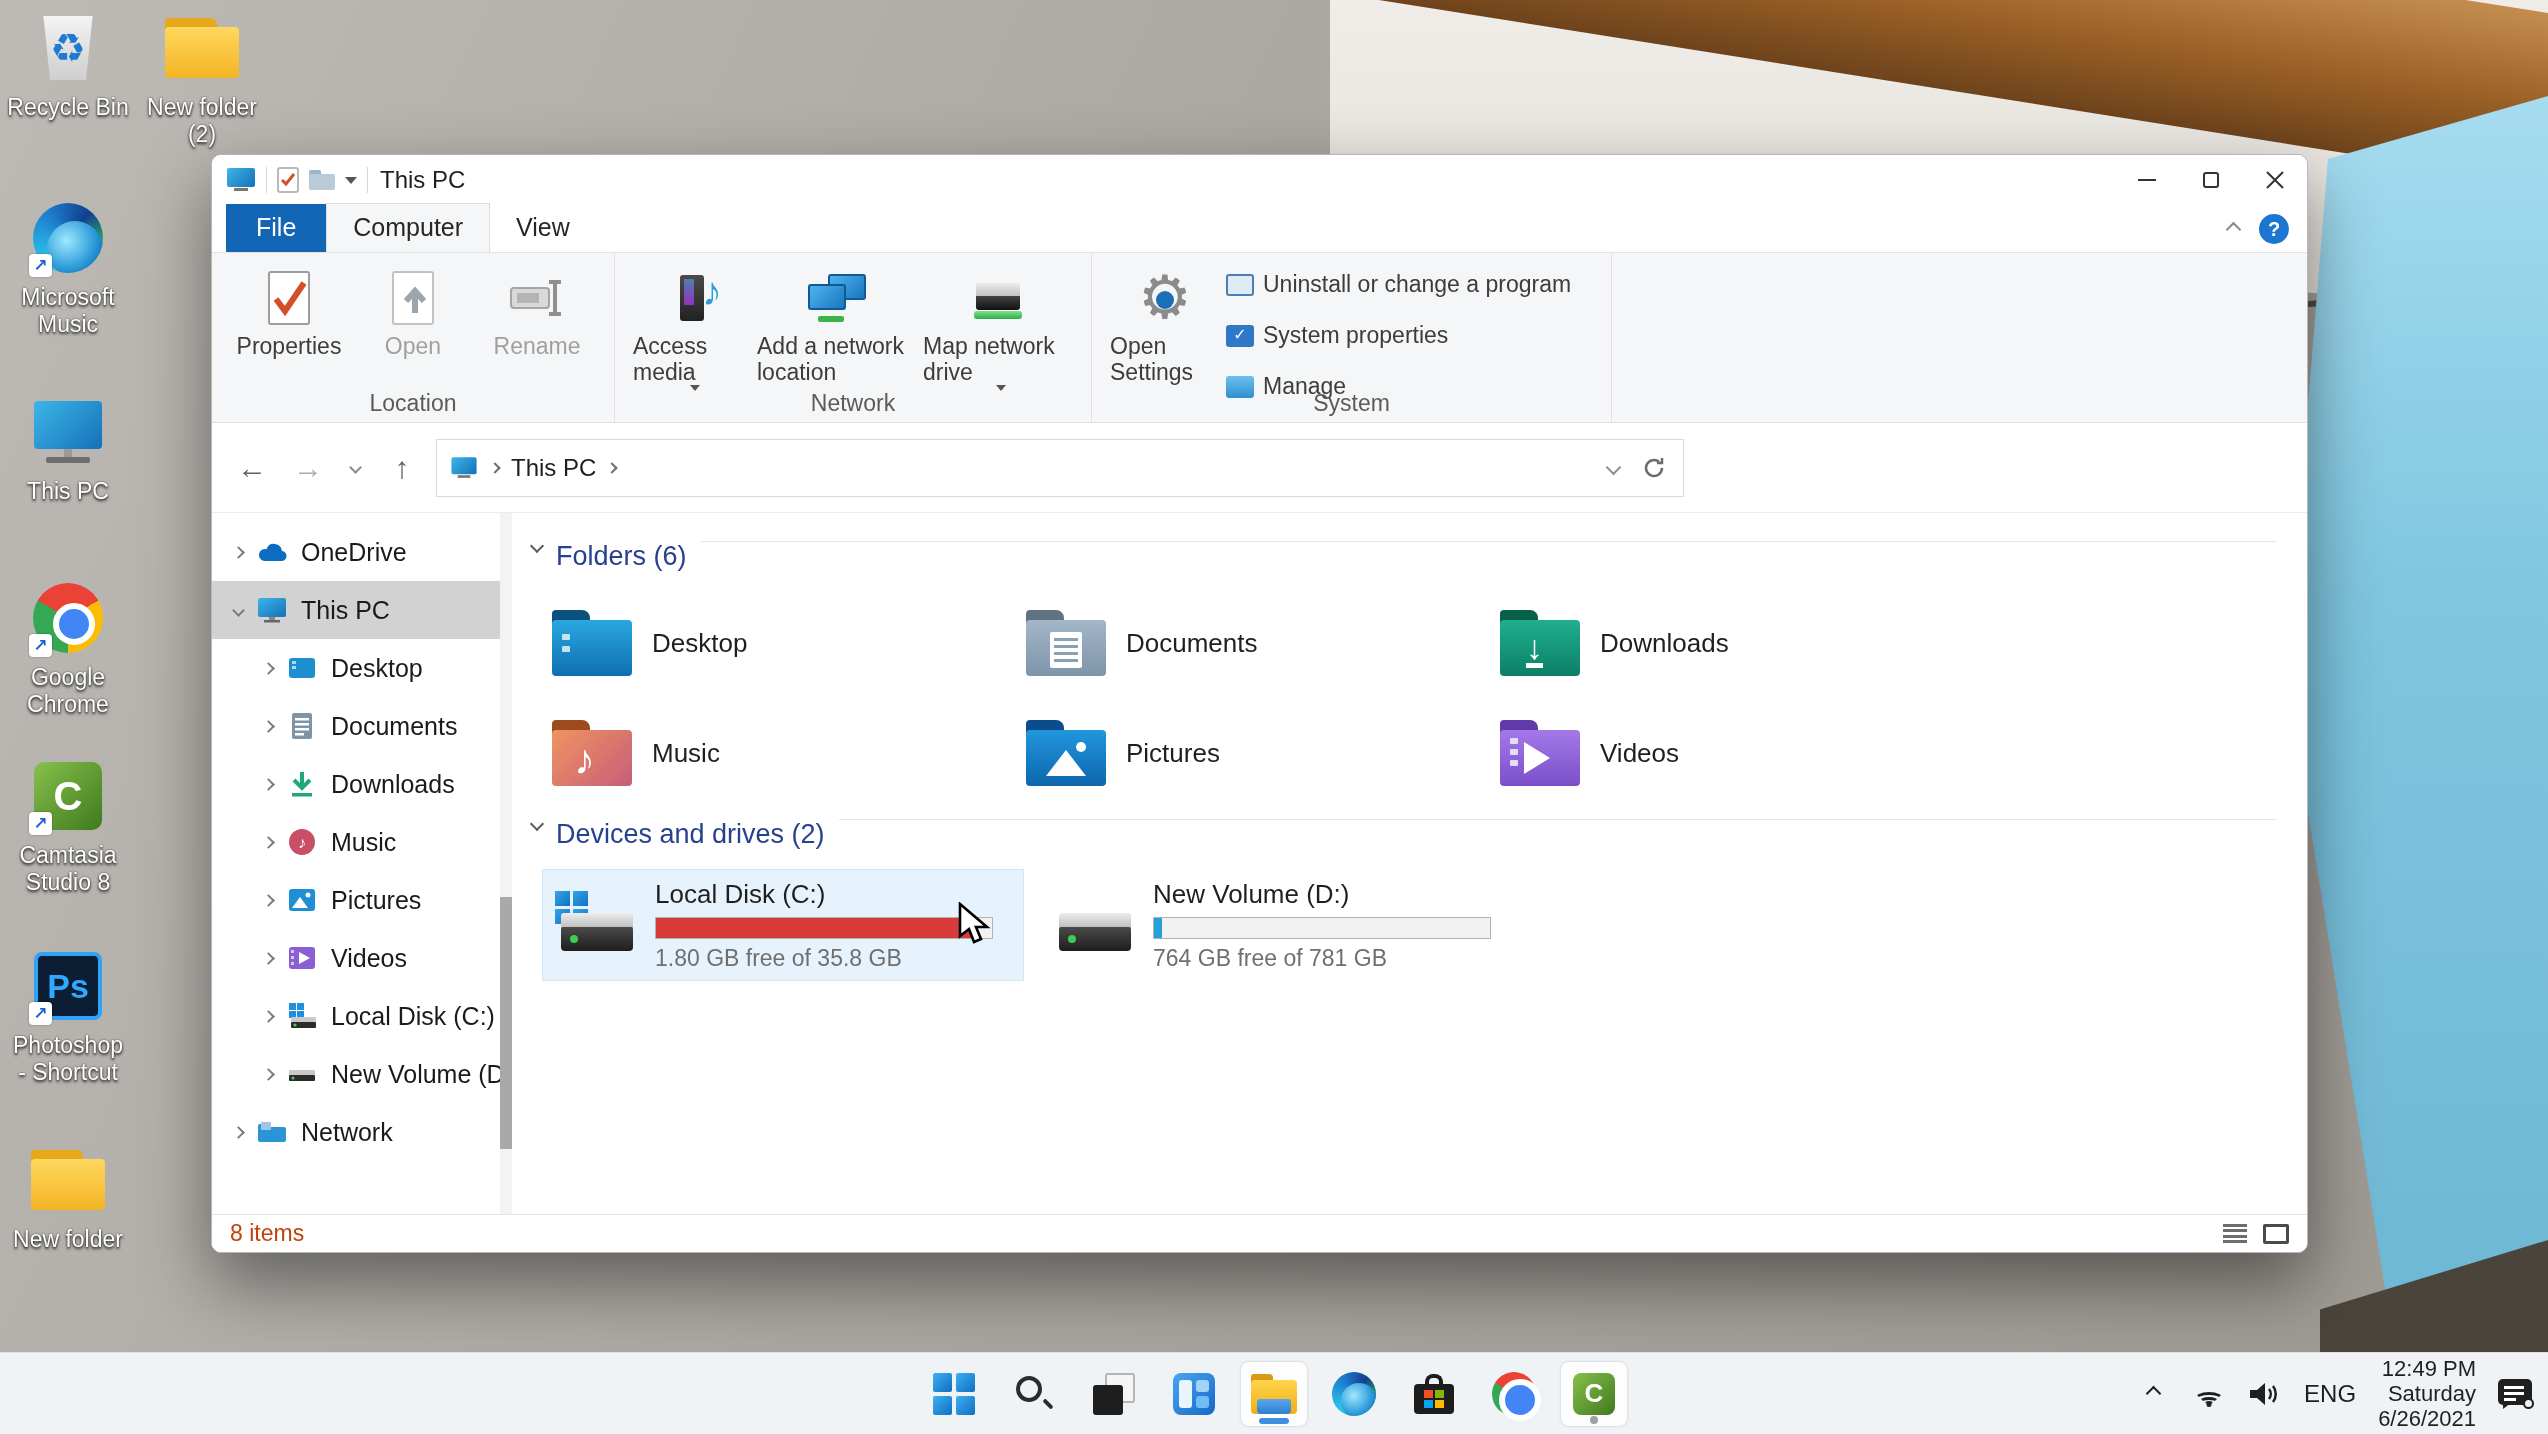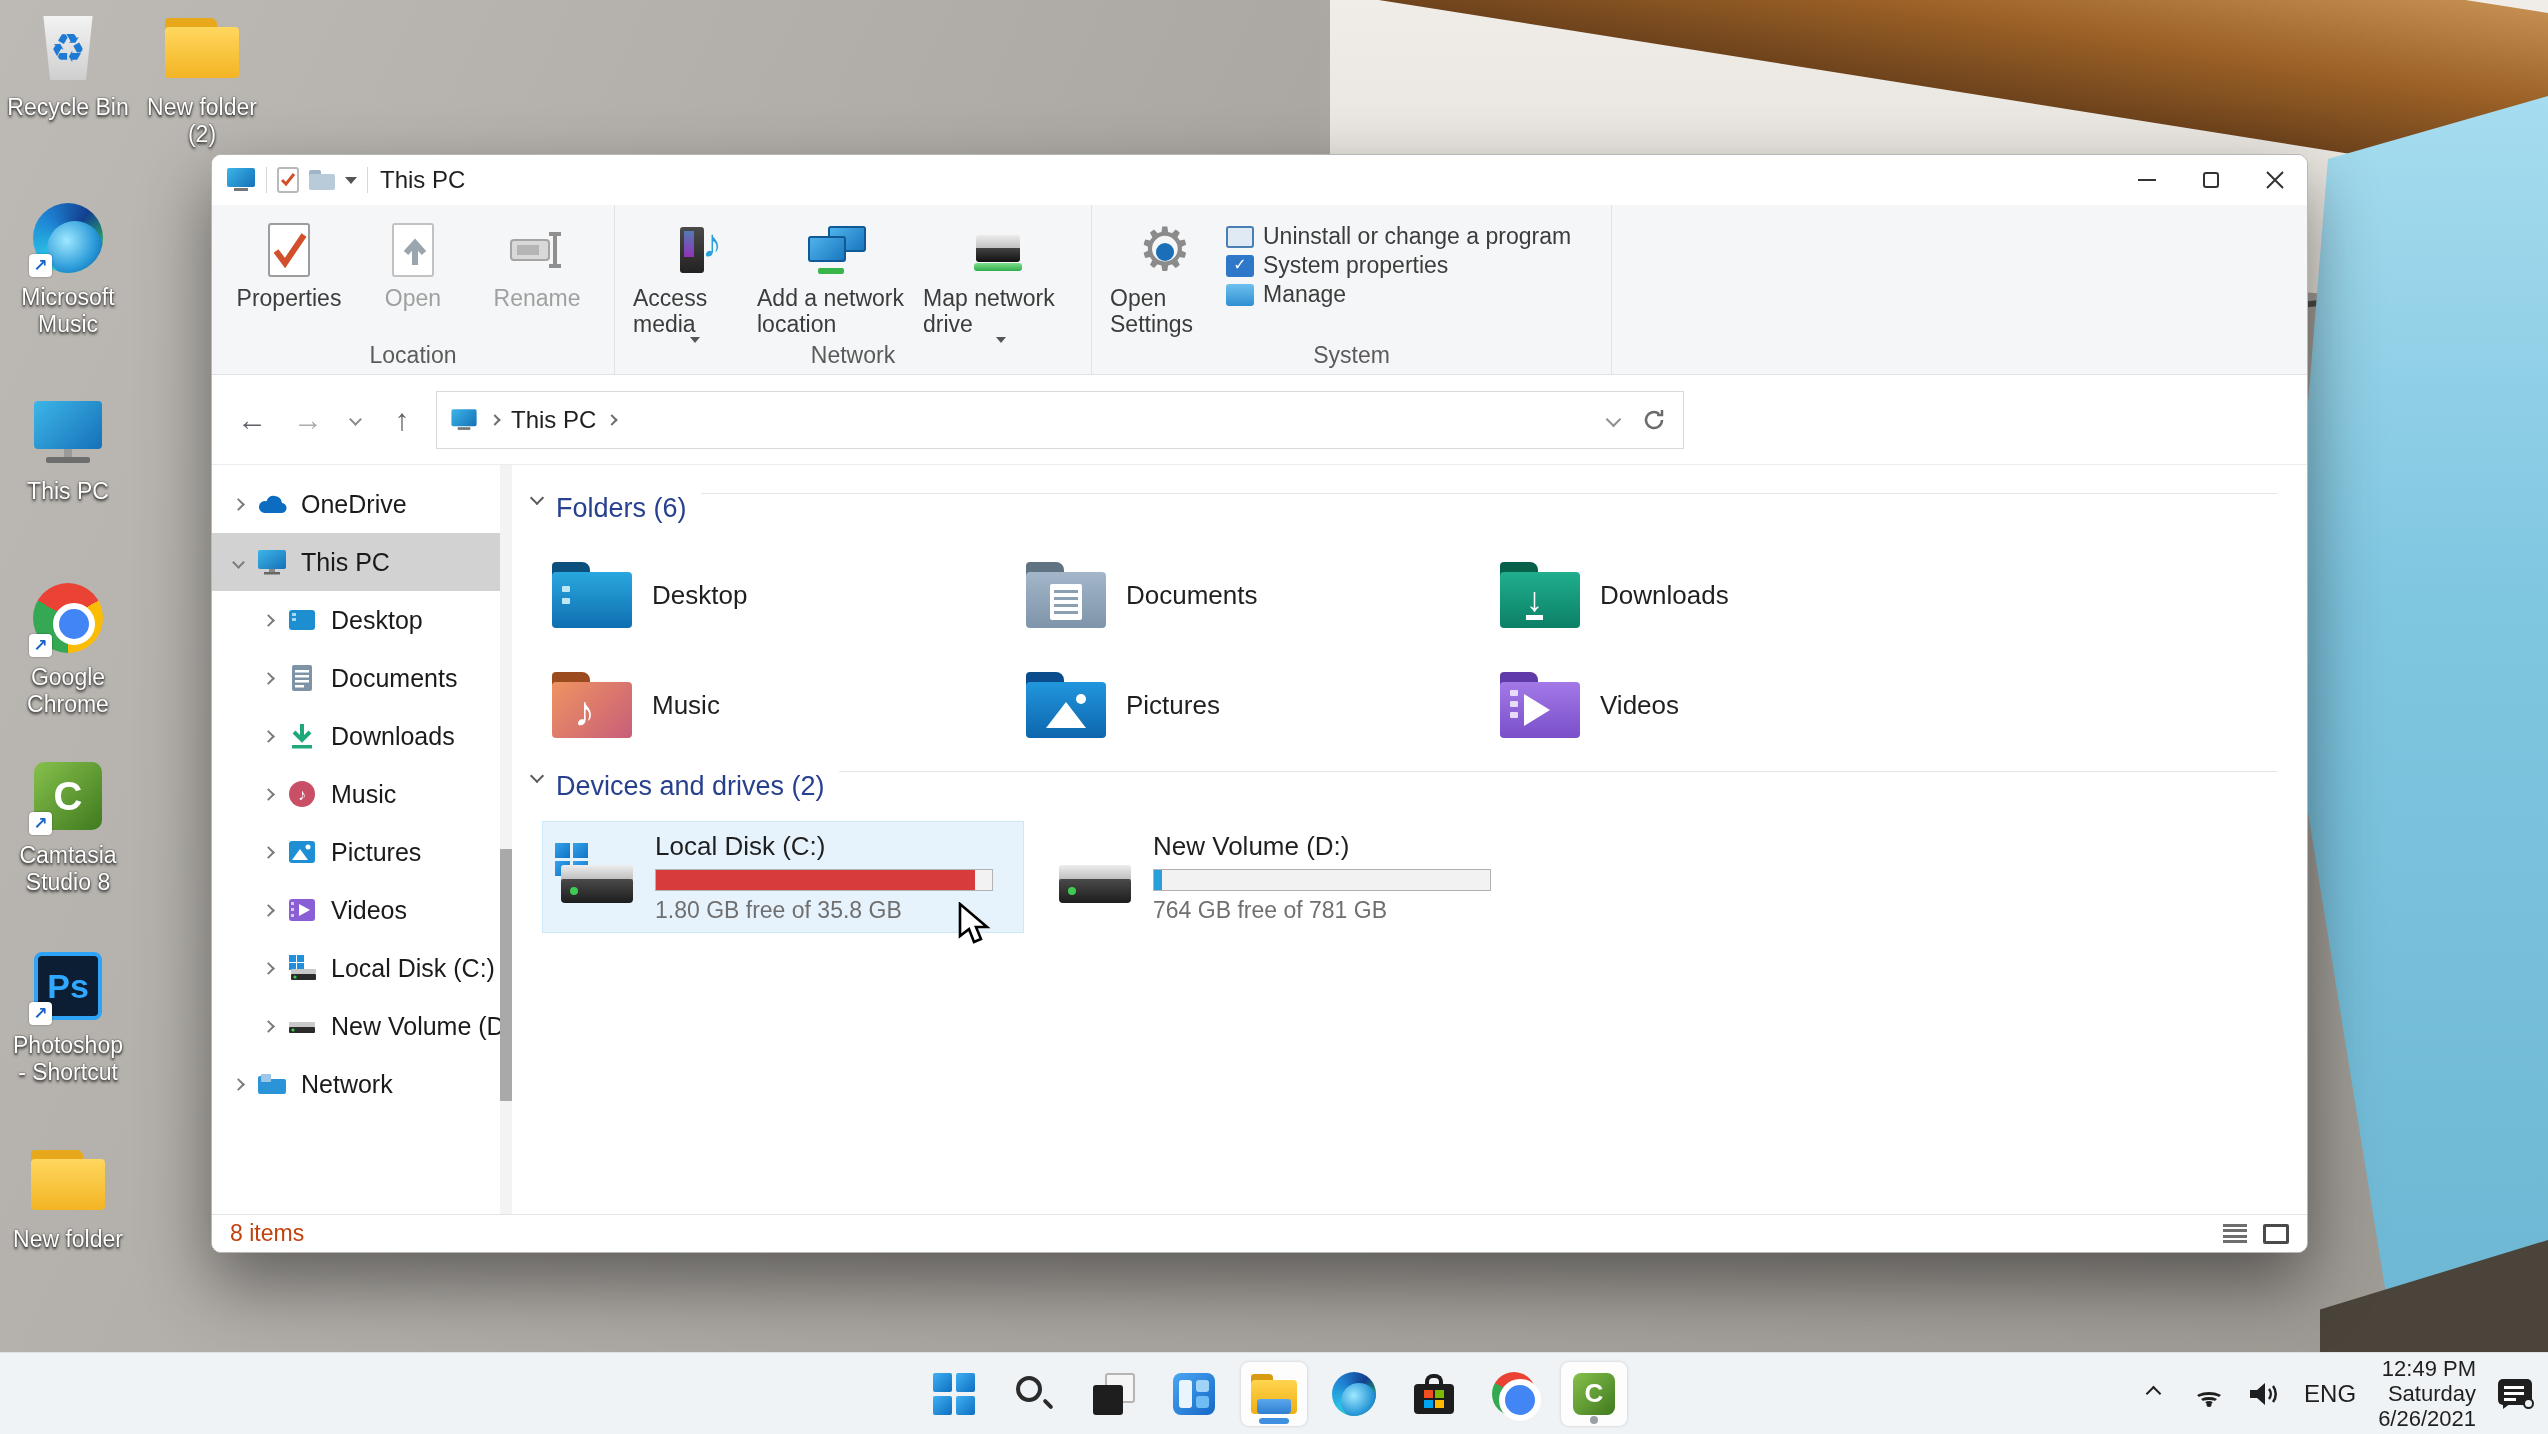--- a/index.html
+++ b/index.html
@@ -88,21 +88,21 @@
   .ribbon { height:170px; background:#f5f6f7; display:flex; border-bottom:1px solid #e1e1e1; }
   .rgroup { position:relative; display:flex; align-items:flex-start; padding:12px 18px 34px; border-right:1px solid #e2e2e2; gap:6px; }
   .rgroup .glabel { position:absolute; bottom:5px; left:0; right:0; text-align:center; font-size:23px; color:#5b5b5b; }
   .bigbtn { width:118px; display:flex; flex-direction:column; align-items:center; gap:4px; padding-top:2px; }
   .bigbtn .blabel { font-size:23px; color:#3c3c3c; line-height:26px; display:flex; flex-direction:column; align-items:center;}
   .bigbtn.disabled .blabel { color:#a0a0a0; }
   .bicon { height:62px; display:flex; align-items:center; justify-content:center; }
   .drop-tri { width:0; height:0; border-left:5px solid transparent; border-right:5px solid transparent; border-top:6px solid #555; display:inline-block; margin-left:5px;}
   .prop-doc { width:42px; height:54px; background:#fff; border:2px solid #9d9d9d; border-radius:3px; position:relative; }
   .prop-doc.gray { border-color:#c2c2c2; }
-  .sys-menu { display:flex; flex-direction:column; justify-content:flex-start; gap:2px; padding-top:6px; }
+  .sys-menu { display:flex; flex-direction:column; justify-content:flex-start; gap:24px; padding-top:6px; }
   .mrow { display:flex; align-items:center; gap:9px; font-size:23px; color:#3c3c3c; }
   .mico { width:28px; height:22px; border-radius:3px; position:relative; flex:none; }
   .settings-gear { position:relative; font-size:60px; color:#8b8b8b; line-height:60px; }
   .settings-gear i { position:absolute; left:50%; top:53%; width:18px; height:18px; margin:-9px 0 0 -9px; background:#1b6fb8; border-radius:50%; }
   .tower { width:24px; height:46px; background:linear-gradient(180deg,#4a4a4a,#222); border-radius:3px; position:relative; }
   .tower:after { content:""; position:absolute; left:4px; top:4px; width:10px; height:26px; background:linear-gradient(180deg,#58c,#a3d); opacity:.8; }
   .bignote { position:absolute; font-size:40px; color:#2aa0dd; right:-18px; top:2px; text-shadow:0 0 2px #fff; }
   .mapdrv { position:relative; width:52px; height:46px; }
   .mapdrv .s { position:absolute; left:4px; top:8px; width:44px; height:14px; background:linear-gradient(#ececec,#bfbfbf); border-radius:3px 3px 0 0; }
   .mapdrv .b { position:absolute; left:4px; top:21px; width:44px; height:14px; background:linear-gradient(#444,#111); border-radius:0 0 3px 3px; }
@@ -347,20 +347,29 @@
           <div class="max"></div>
         </div>
       <div class="wc">
         <svg width="18" height="18" viewBox="0 0 18 18">
             <path d="M1 1 L17 17 M17 1 L1 17" stroke="#333" stroke-width="2"></path>
           </svg>
       </div>
     </div>
   </div>
 
+  <div class="tabrow">
+    <div class="tab file">File</div>
+    <div class="tab active">Computer</div>
+    <div class="tab">View</div>
+    <div class="tabrow-right">
+      <span class="chev u"></span>
+      <div class="help-btn">?</div>
+    </div>
+  </div>
 
   <div class="ribbon">
     <div class="rgroup">
       <div class="bigbtn">
         <div class="bicon">
             <div class="prop-doc">
           <svg width="38" height="44" viewBox="0 0 38 44" style="position:absolute;left:0;top:4px;">
                 <polyline points="6,22 15,34 34,6" fill="none" stroke="#d1502b" stroke-width="6"></polyline>
               </svg>
         </div>

